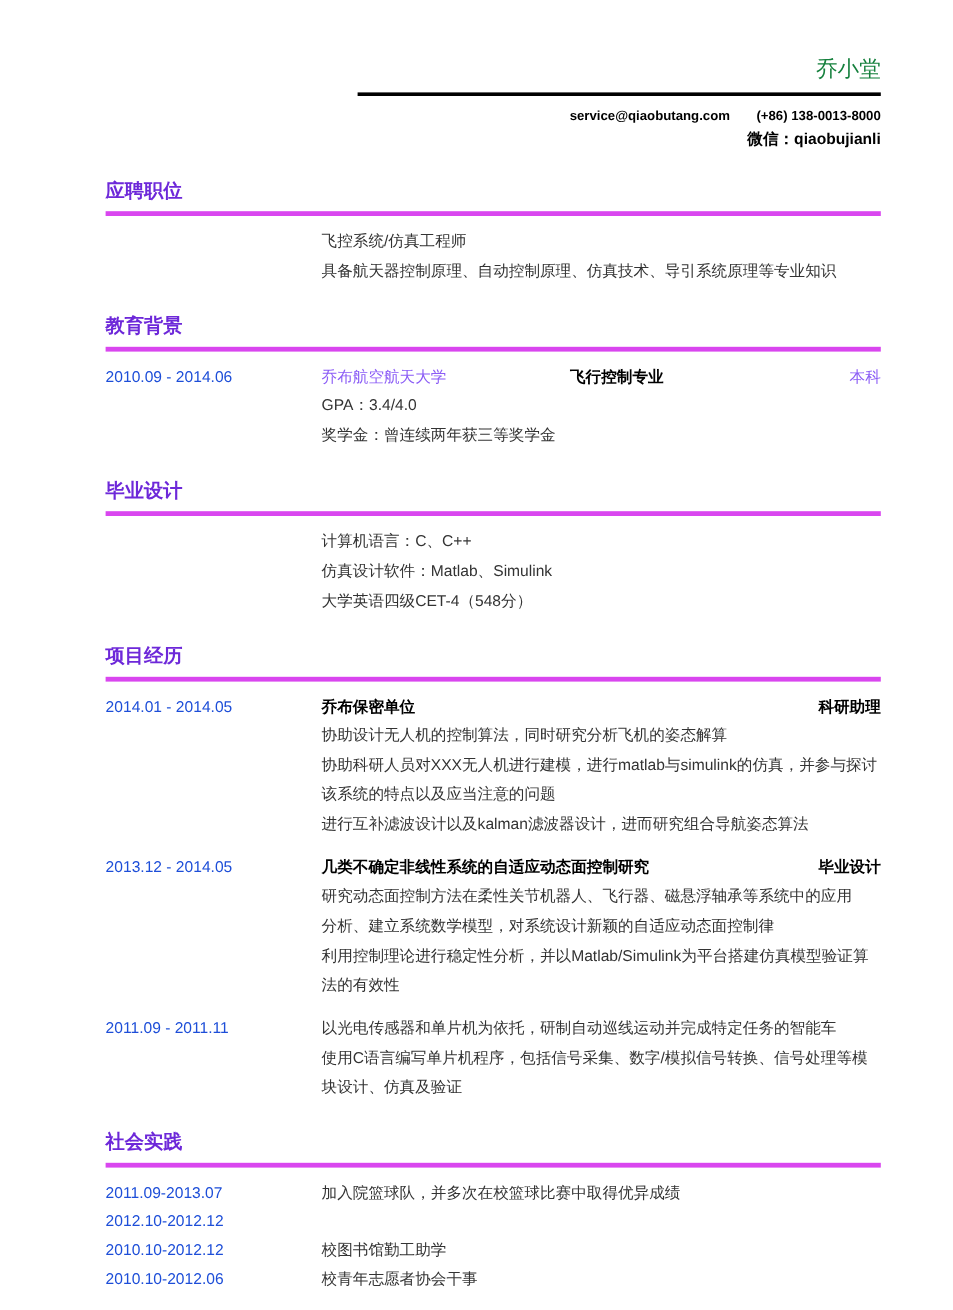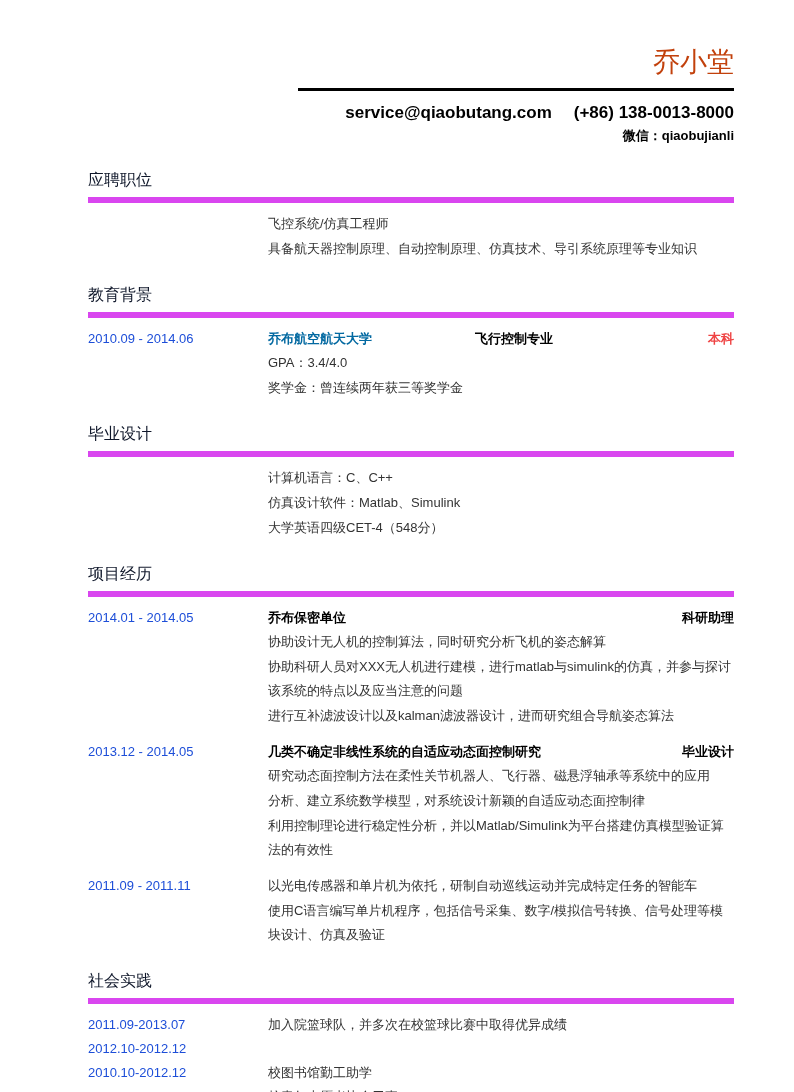--- a/index.html
+++ b/index.html
@@ -13,77 +13,77 @@
   }
   .page {
     width: 794px;
     height: 1092px;
     padding: 46px 60px 0 88px;
     background: #ffffff;
   }
   
   .hdr-name {
     text-align: right;
-    font-size: 27px;
+    font-size: 18px;
     font-weight: 400;
-    color: #c2410c;
+    color: #15803d;
     line-height: 1.25;
   }
   .hdr-rule {
     width: 436px;
     height: 3px;
     background: #000000;
     margin: 8px 0 9px auto;
   }
   .hdr-contact {
     text-align: right;
-    font-size: 17px;
+    font-size: 11px;
     font-weight: 700;
     color: #000000;
     line-height: 1.55;
   }
   .hdr-contact .phone { margin-left: 22px; }
   .hdr-wechat {
     text-align: right;
     font-size: 13px;
     font-weight: 700;
     color: #000000;
     line-height: 1.6;
     margin-top: 0;
   }
   
   .section { margin-top: 23px; }
   .section-title {
     font-size: 16px;
-    font-weight: 400;
-    color: #0f172a;
+    font-weight: 700;
+    color: #6d28d9;
     padding-bottom: 6px;
-    border-bottom: 6px solid #d946ef;
+    border-bottom: 4px solid #d946ef;
     margin-bottom: 9px;
   }
   .row { display: flex; align-items: flex-start; }
   .date-col {
     flex: 0 0 140px;
     font-size: 13px;
     color: #1d4ed8;
     line-height: 24px;
   }
   .content-col {
     flex: 1;
     font-size: 13px;
     color: #333333;
     line-height: 24px;
     margin-left: 40px;
   }
   .content-col p { margin-bottom: 1px; }
   
   .item-head { display: flex; width: 100%; }
-  .item-head .head-main { flex: 0 0 207px; font-weight: 700; color: #0369a1; }
+  .item-head .head-main { flex: 0 0 207px; font-weight: 400; color: #8b5cf6; }
   .item-head .head-mid  { flex: 1; font-weight: 700; color: #000000; }
-  .item-head .head-right { flex: 0 0 auto; font-weight: 700; color: #ef4444; text-align: center; }
+  .item-head .head-right { flex: 0 0 auto; font-weight: 400; color: #8b5cf6; text-align: center; }
   .proj-head { display: flex; width: 100%; }
   .proj-head .proj-name { flex: 1; font-weight: 700; color: #000000; }
   .proj-head .proj-role { flex: 0 0 auto; font-weight: 700; color: #000000; text-align: right; }
   .proj-block { margin-bottom: 11px; }
   .proj-block:last-child { margin-bottom: 0; }
   .social-row { margin-bottom: 0; }
 </style>
 </head>
 <body>
 

